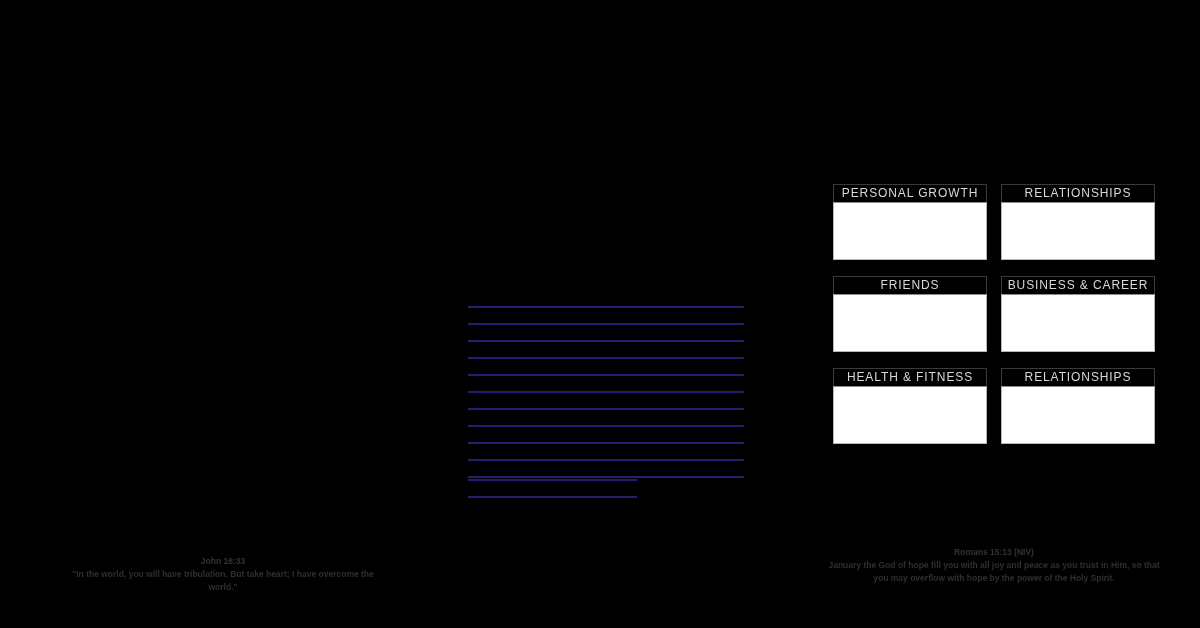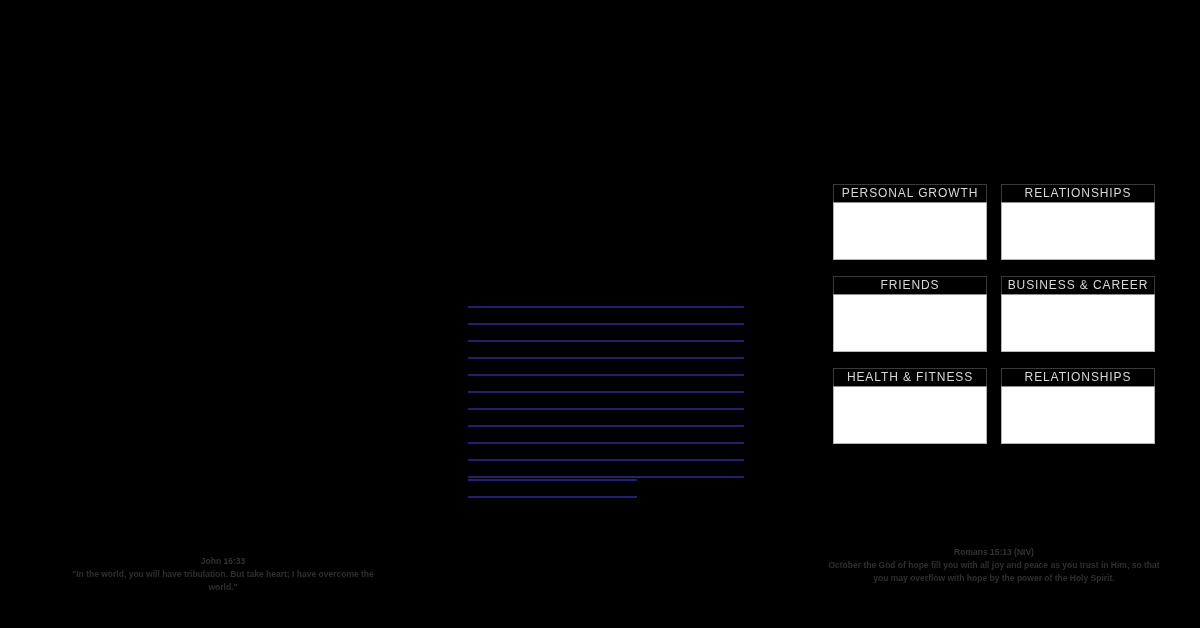--- a/index.html
+++ b/index.html
@@ -147,14 +147,14 @@
     </div>
   </div>
 
 <div class="quote-block" id="quote-left">
   <p class="quote-ref">John 16:33</p>
   <p class="quote-text">"In the world, you will have tribulation. But take heart; I have overcome the world."</p>
 </div>
 
 <div class="quote-block" id="quote-right">
   <p class="quote-ref">Romans 15:13 (NIV)</p>
-  <p class="quote-text">October the God of hope fill you with all joy and peace as you trust in Him, so that you may overflow with hope by the power of the Holy Spirit.</p>
+  <p class="quote-text">January the God of hope fill you with all joy and peace as you trust in Him, so that you may overflow with hope by the power of the Holy Spirit.</p>
 </div>
 
 </body></html>

